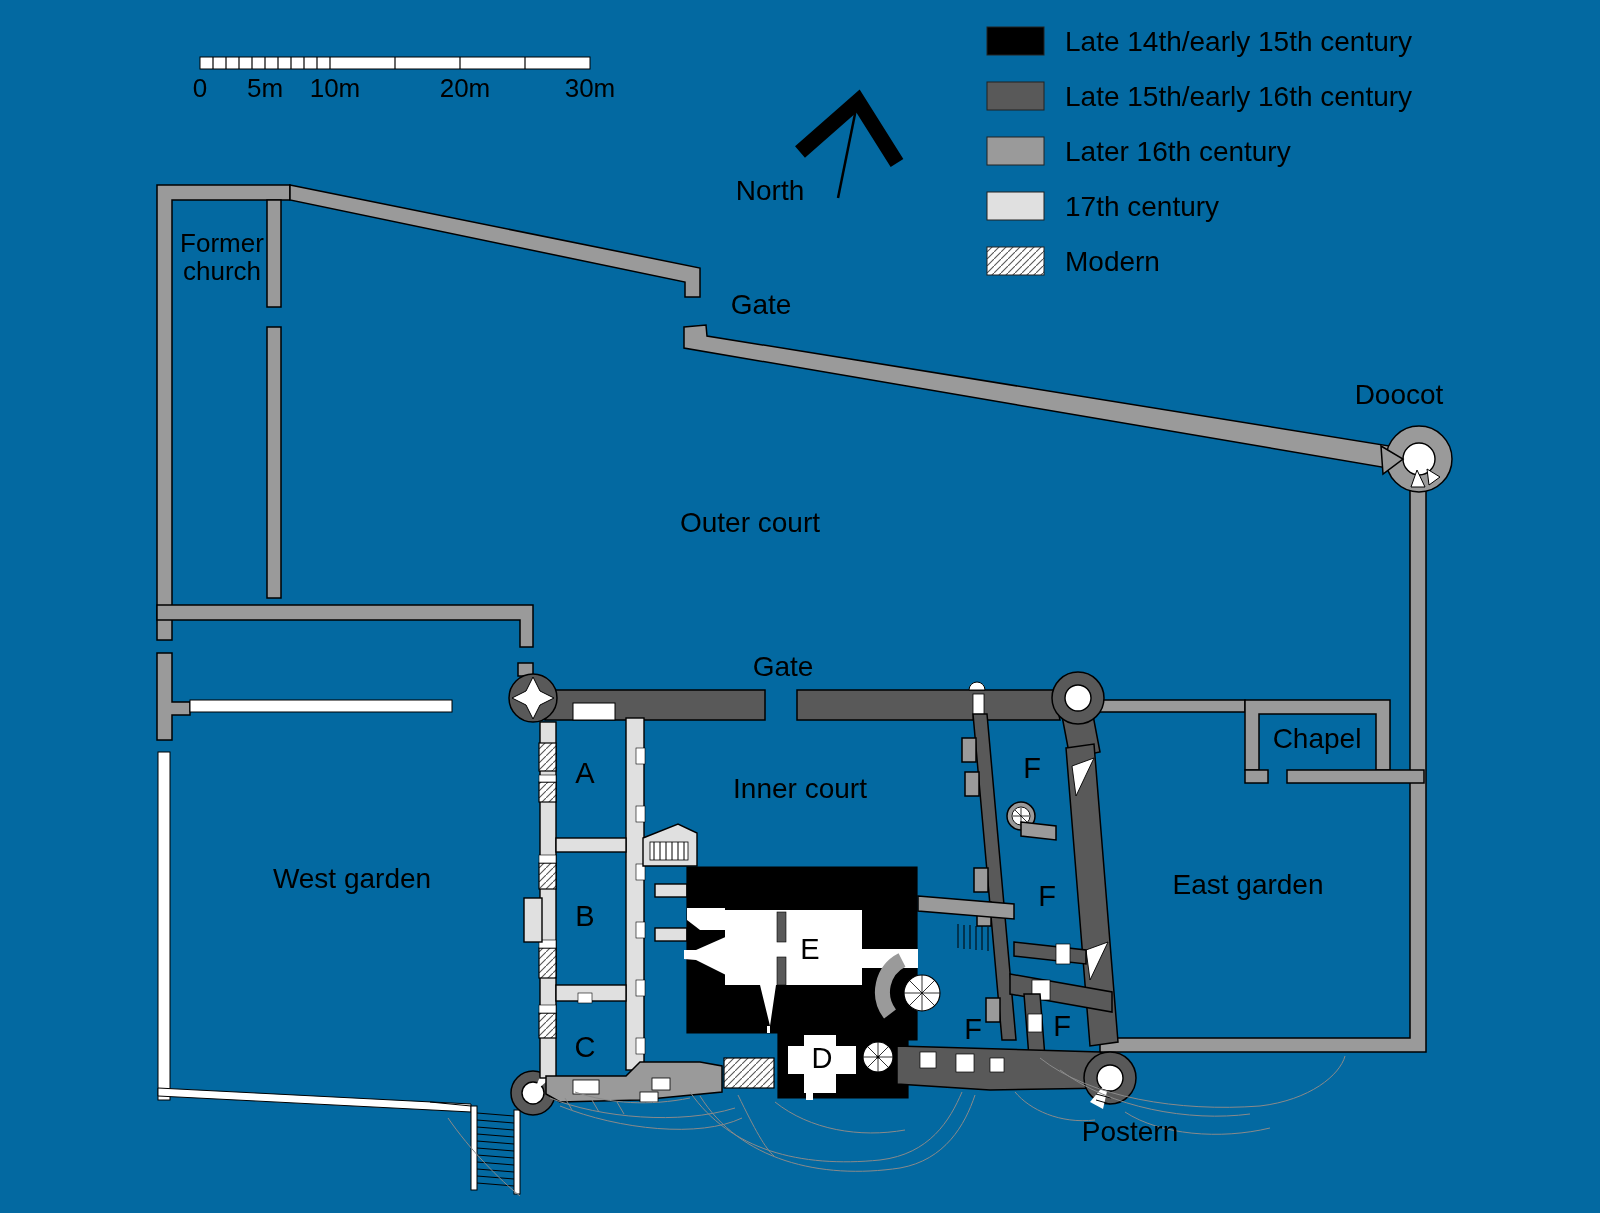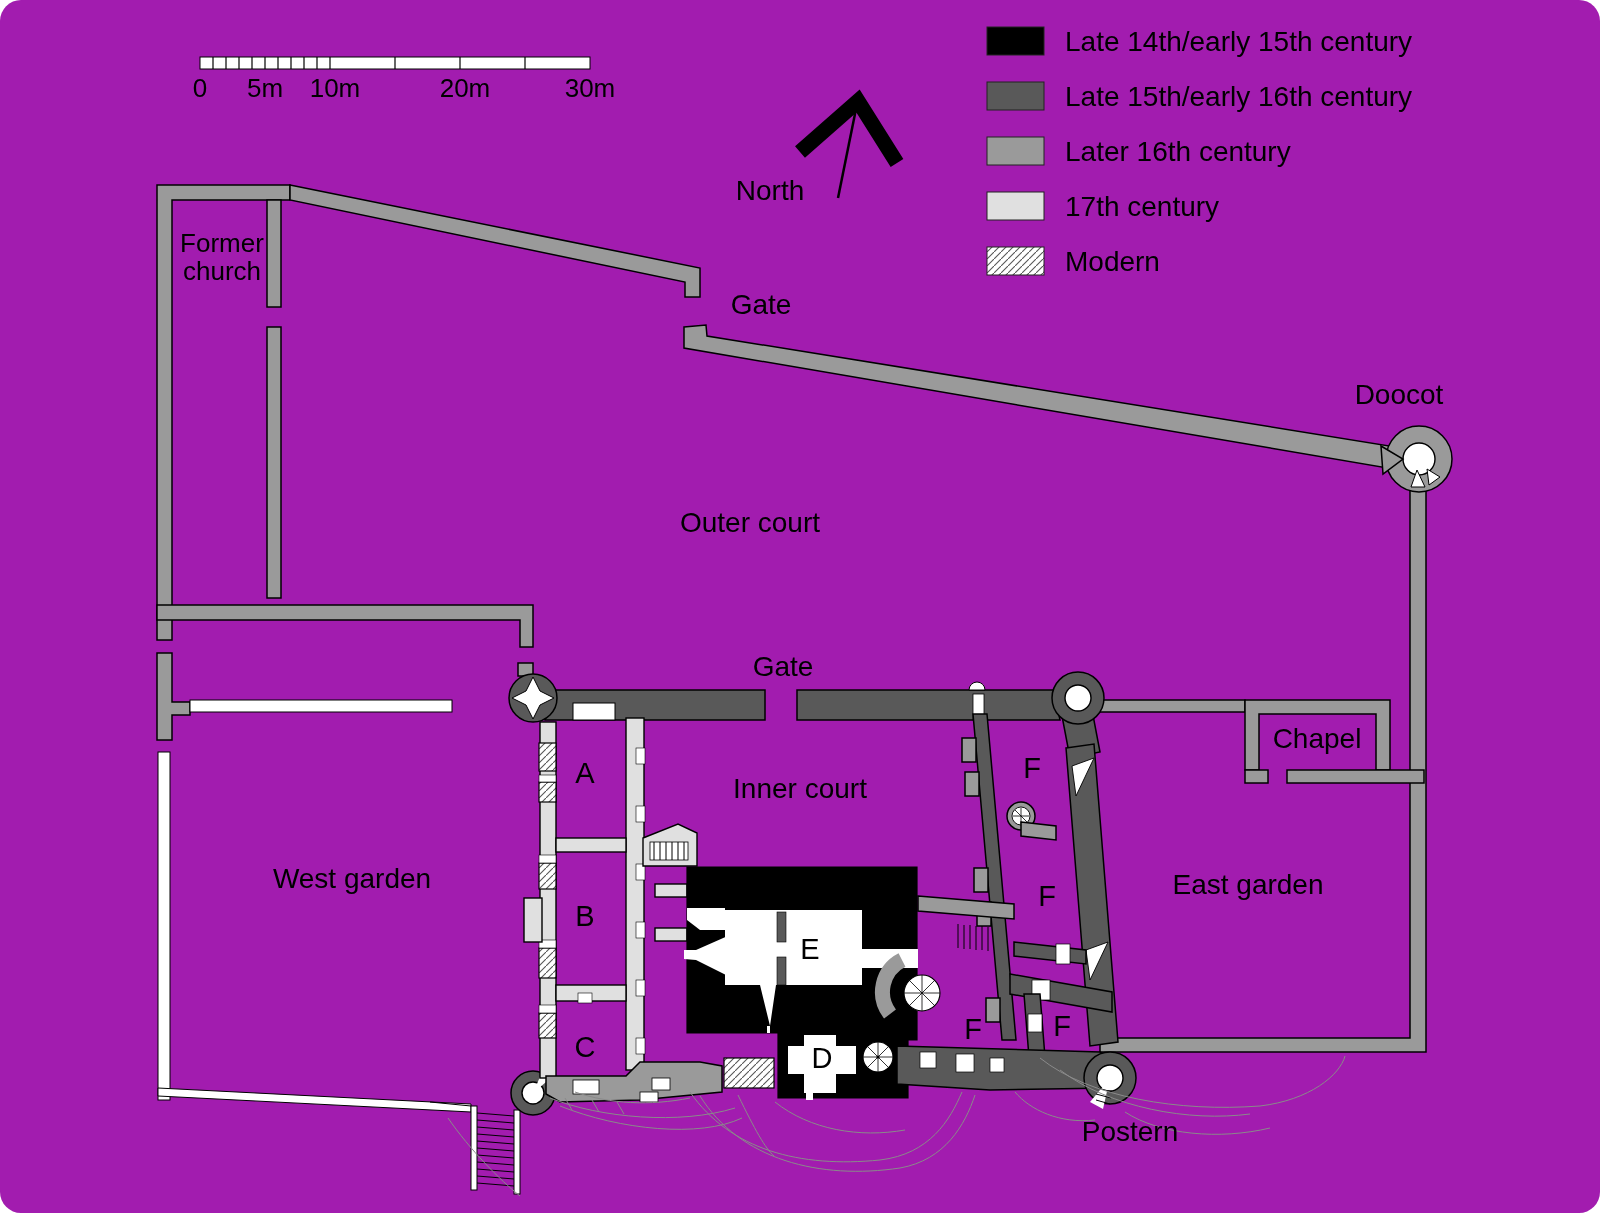--- a/index.html
+++ b/index.html
@@ -1,16 +1,16 @@
 <!DOCTYPE html>
 <html style="--black: #000000; --dark-gray: #595959; --mid-gray: #9a9a9a; --light-gray: #e0e0e0; --hatch-line: #555555; --rock-line: #8a8a8a; --background: #ffffff;"><head>
 <meta charset="utf-8">
 <style>
   html,body{margin:0;padding:0;background:#fff;}
-  #stage{position:relative;width:1600px;height:1213px;background:#a21caf;overflow:hidden;border-radius:21px;}
+  #stage{position:relative;width:1600px;height:1213px;background:#0369a1;overflow:hidden;}
   svg{position:absolute;left:0;top:0;}
   text{font-family:"Liberation Sans","DejaVu Sans",sans-serif;fill:#000;}
   .lbl{font-size:28px;}
   .lbl-sm{font-size:26px;}
   .room{font-size:29px;}
   .w-black{fill:var(--black,#000);stroke:#000;stroke-width:1.2;}
   .w-dark{fill:var(--dark-gray,#595959);stroke:#000;stroke-width:1.5;}
   .w-mid{fill:var(--mid-gray,#9a9a9a);stroke:#000;stroke-width:1.5;}
   .w-light{fill:var(--light-gray,#e0e0e0);stroke:#000;stroke-width:1.4;}
   .w-white{fill:#fff;stroke:#000;stroke-width:1.4;}

